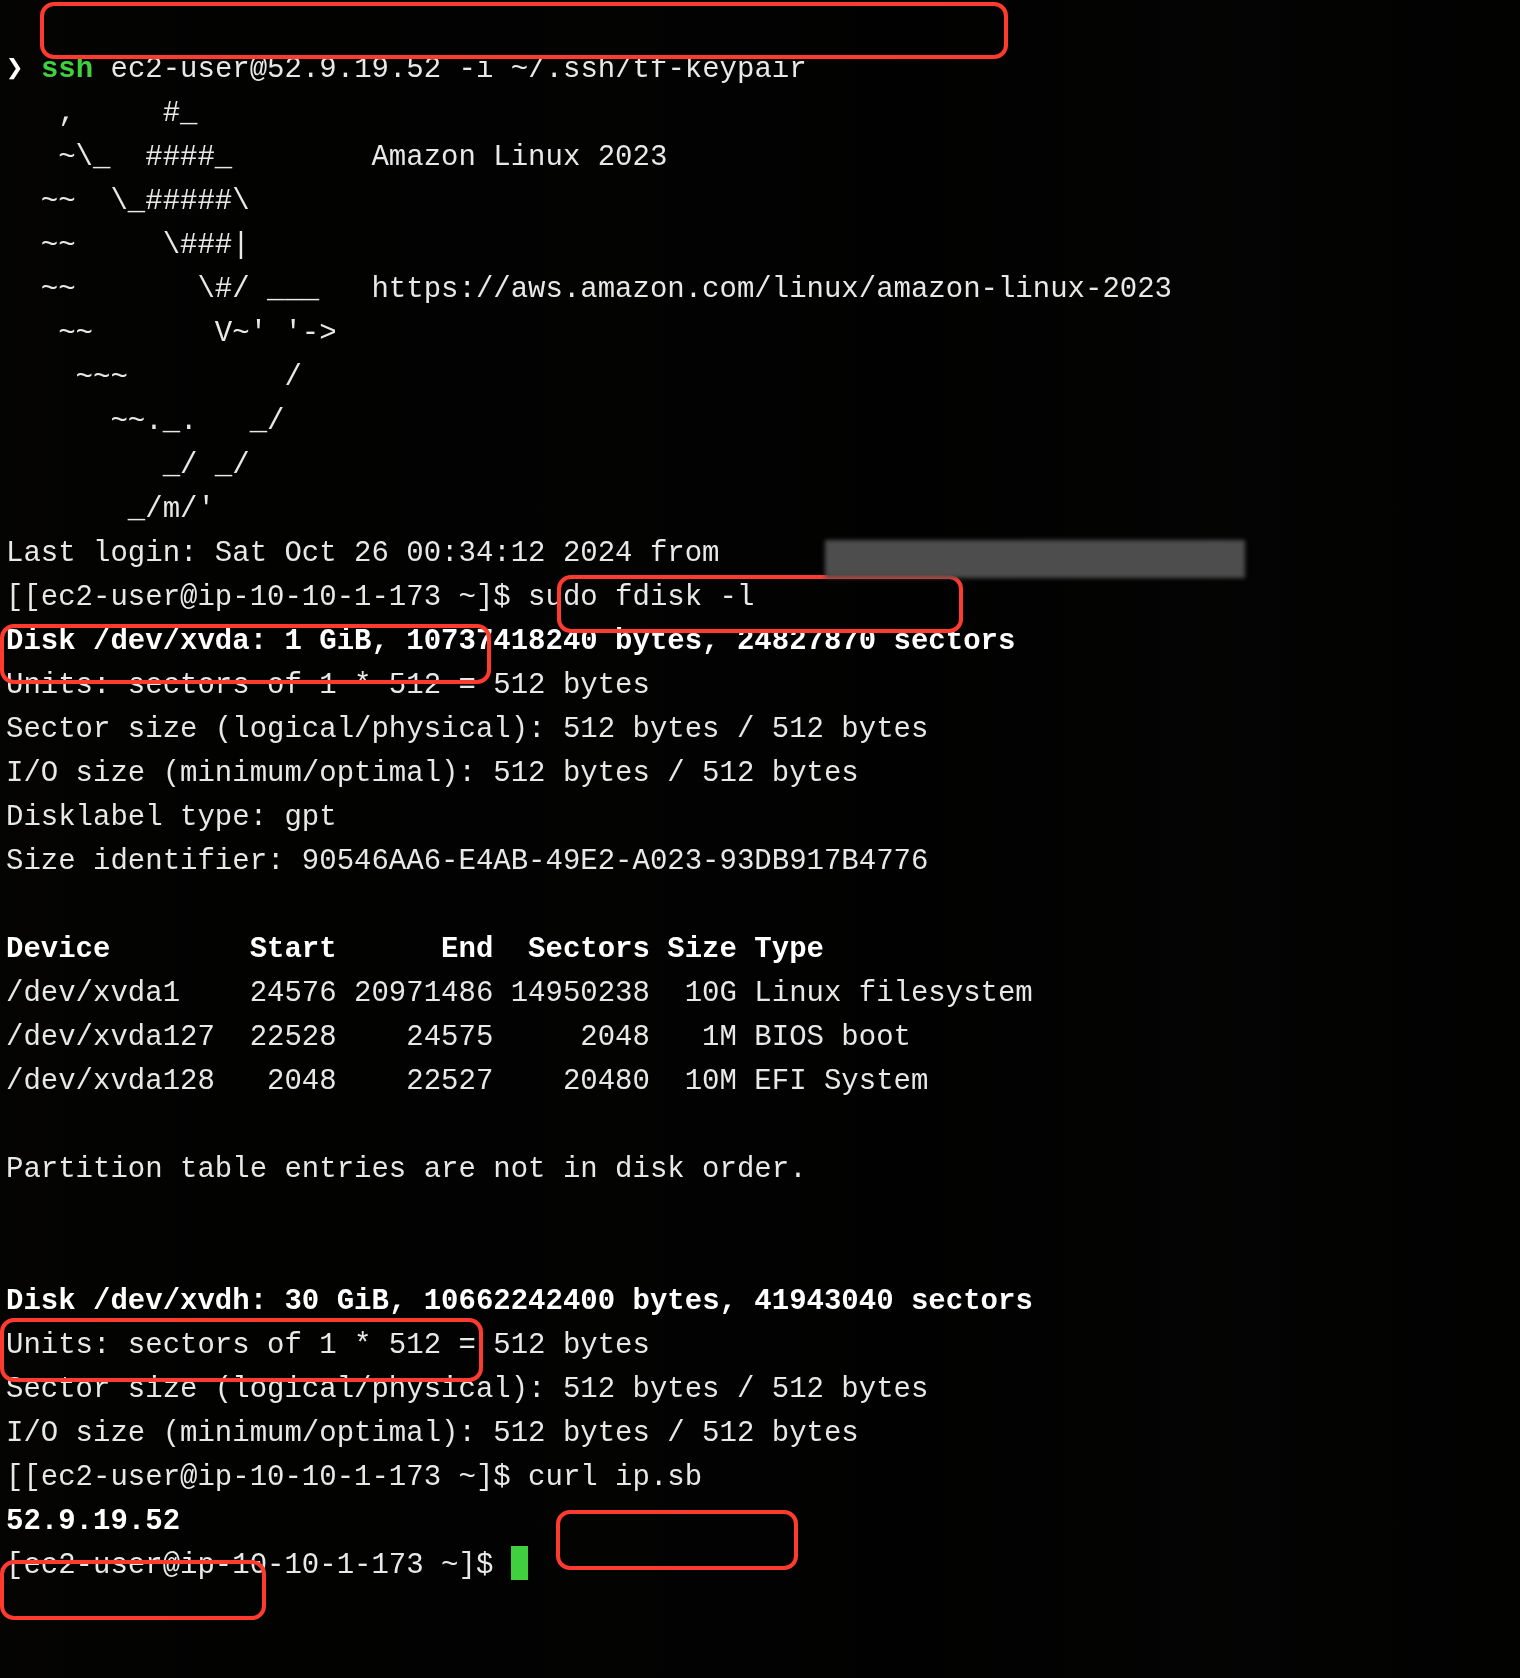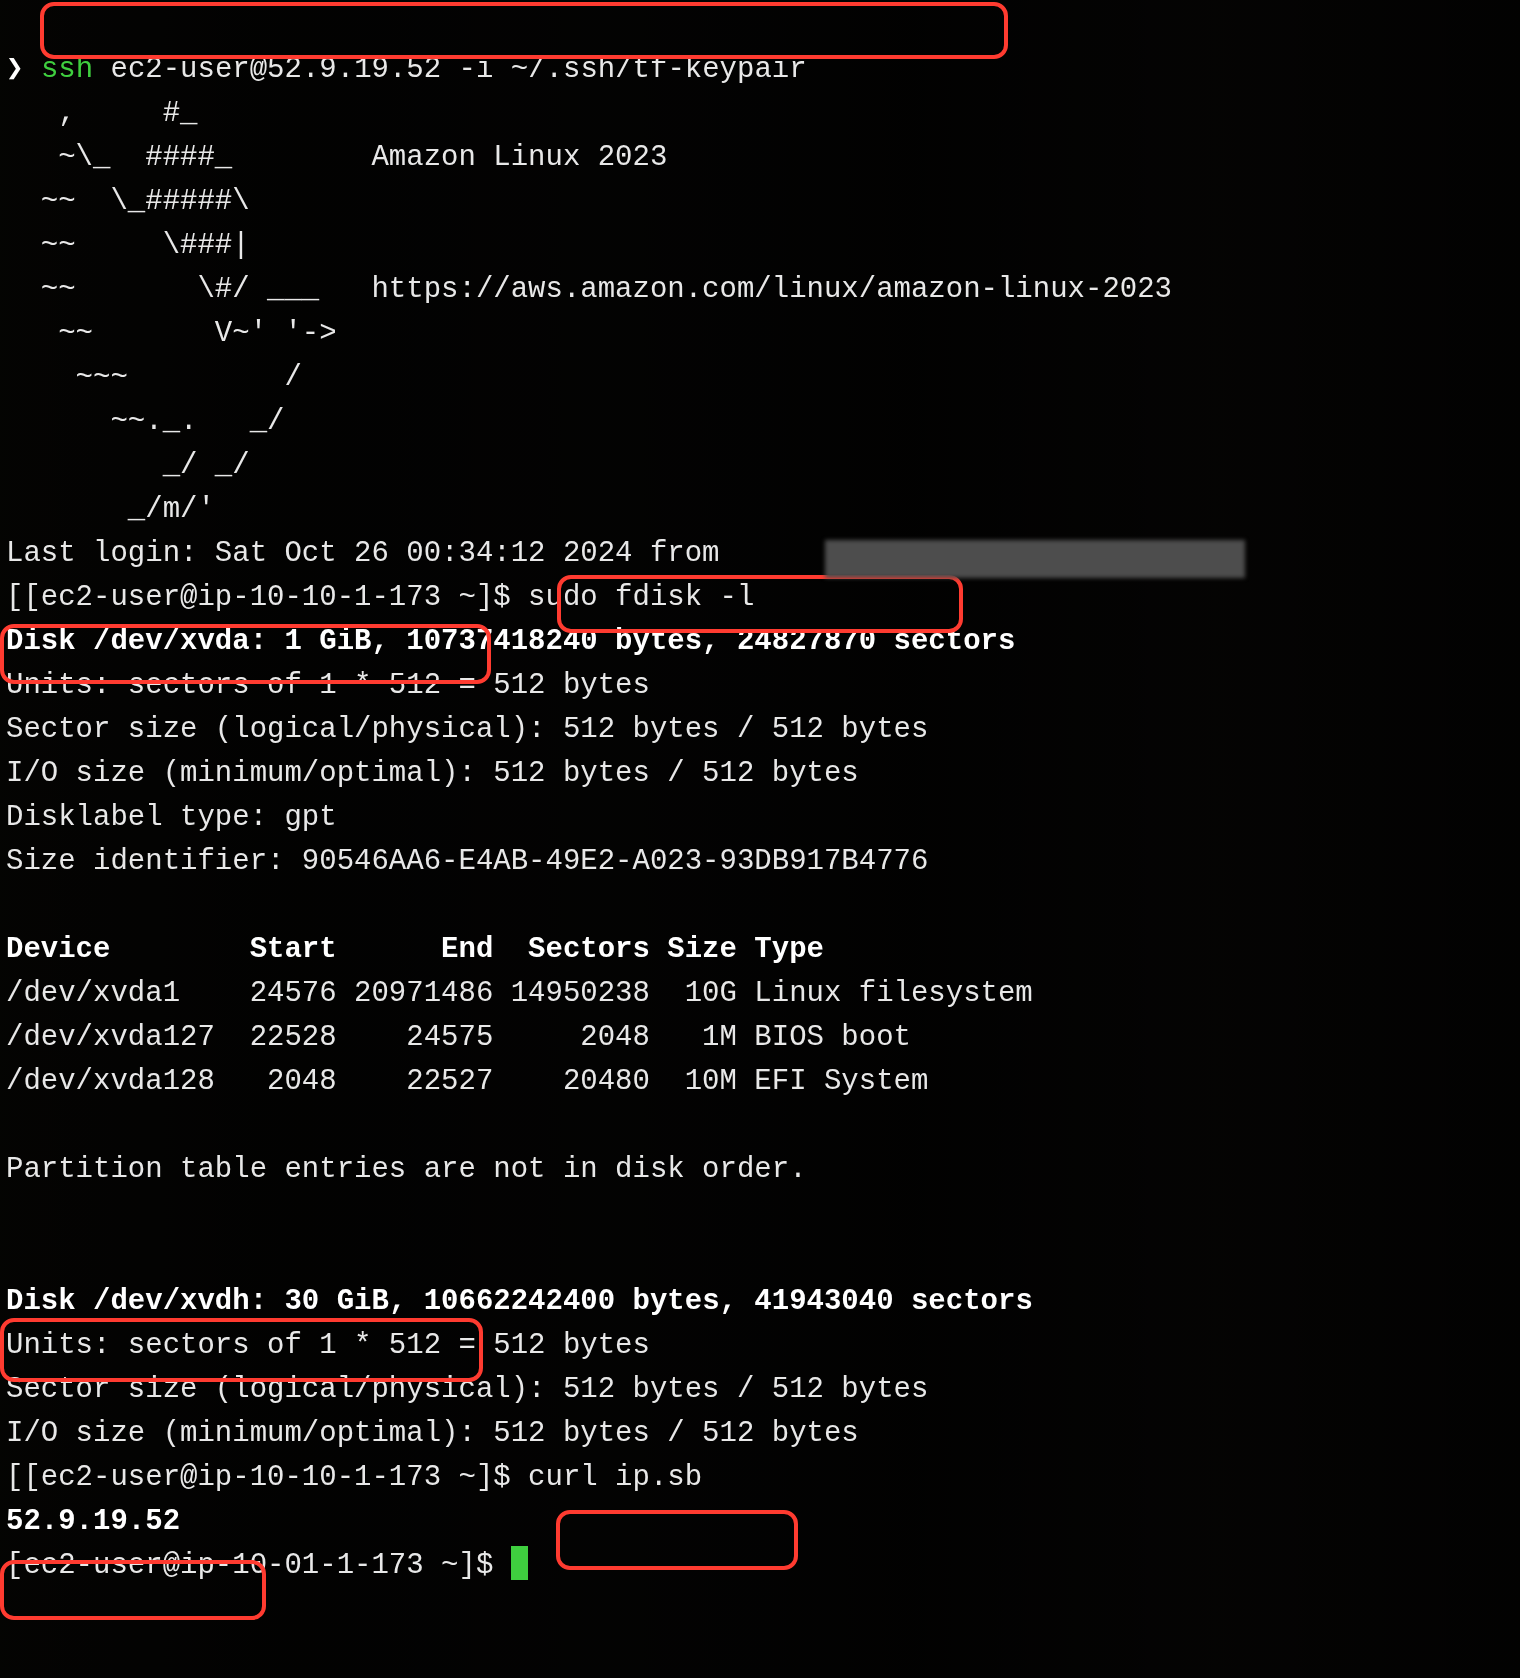--- a/index.html
+++ b/index.html
@@ -9,21 +9,21 @@
       linear-gradient(rgba(0,0,0,.85),rgba(0,0,0,.85)),
       linear-gradient(90deg,#1a1810 0%,#0d0b08 20%,#141210 40%,#0a0907 60%,#1c1814 80%,#0d0b08 100%);
     font-family:"Menlo","Monaco","Consolas","Liberation Mono","Courier New",monospace;
     font-size:29px;
     line-height:44px;
     color:#e8e8e8;
     position:relative;
     overflow:hidden;
   }
   .term{padding:4px 6px;white-space:pre}
-  .green{color:#3fcf3f;font-weight:normal}
+  .green{color:#3fcf3f;font-weight:bold}
   .bold{font-weight:bold;color:#fff}
   .under{}
   .cursor{display:inline-block;width:17px;height:34px;background:#3fcf3f;vertical-align:text-bottom;margin-bottom:2px}
   .hi{
     position:absolute;
     border:4px solid #ff3b30;
     border-radius:14px;
     pointer-events:none;
   }
   .blur{
@@ -63,21 +63,21 @@
 
 <span>Partition table entries are not in disk order.</span>
 
 
 <span class="bold"><span>Disk /dev/xvdh: 30 GiB</span><span>, 10662242400 bytes, 41943040 sectors</span></span>
 <span>Units: sectors of 1 * 512 = 512 bytes</span>
 <span>Sector size (logical/physical): 512 bytes / 512 bytes</span>
 <span>I/O size (minimum/optimal): 512 bytes / 512 bytes</span>
 <span>[[ec2-user@ip-10-10-1-173 ~]$ </span><span>curl ip.sb</span>
 <span class="bold under">52.9.19.52</span>
-<span>[ec2-user@ip-10-01-1-173 ~]$ </span><span class="cursor"></span>
+<span>[ec2-user@ip-10-10-1-173 ~]$ </span><span class="cursor"></span>
 </div>
 
 <div id="overlays">
     <div class="hi" style="left: 40px; top: 2px; width: 960px; height: 49px;"></div>
     <div class="hi" style="left: 557px; top: 575px; width: 398px; height: 50px;"></div>
     <div class="hi" style="left: 0px; top: 624px; width: 483px; height: 52px;"></div>
     <div class="hi" style="left: 0px; top: 1318px; width: 475px; height: 56px;"></div>
     <div class="hi" style="left: 556px; top: 1510px; width: 234px; height: 52px;"></div>
     <div class="hi" style="left: 0px; top: 1560px; width: 258px; height: 52px;"></div>
     <div class="blur" style="left: 825px; top: 540px; width: 420px; height: 38px;"></div>

